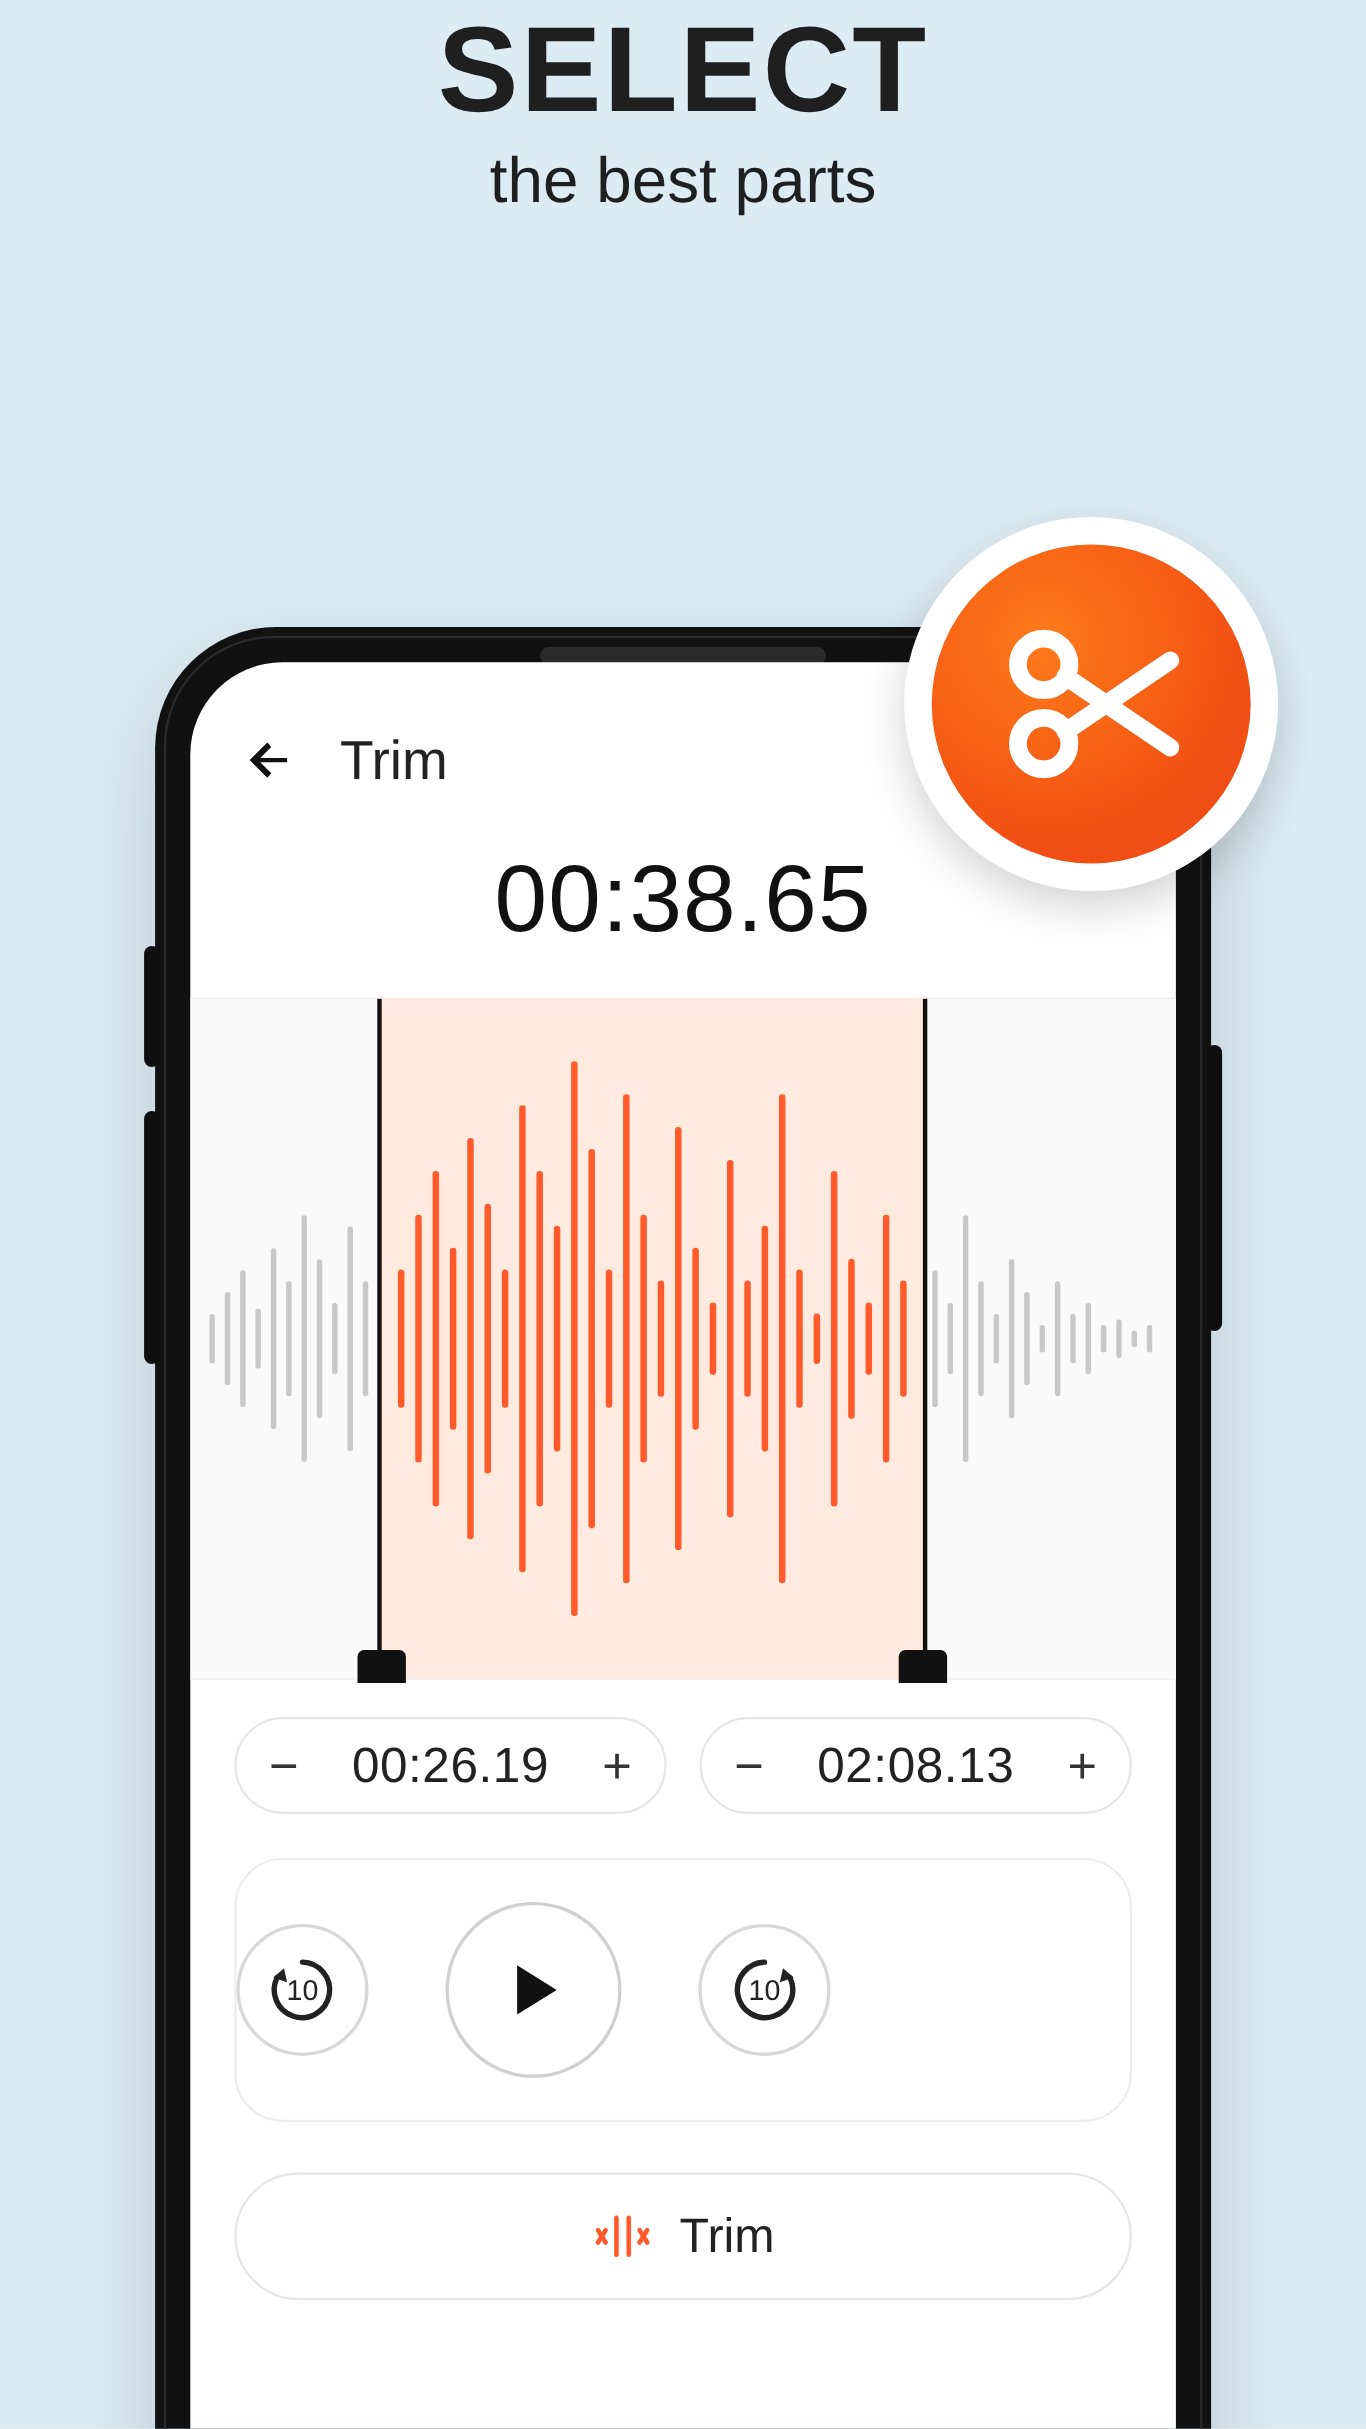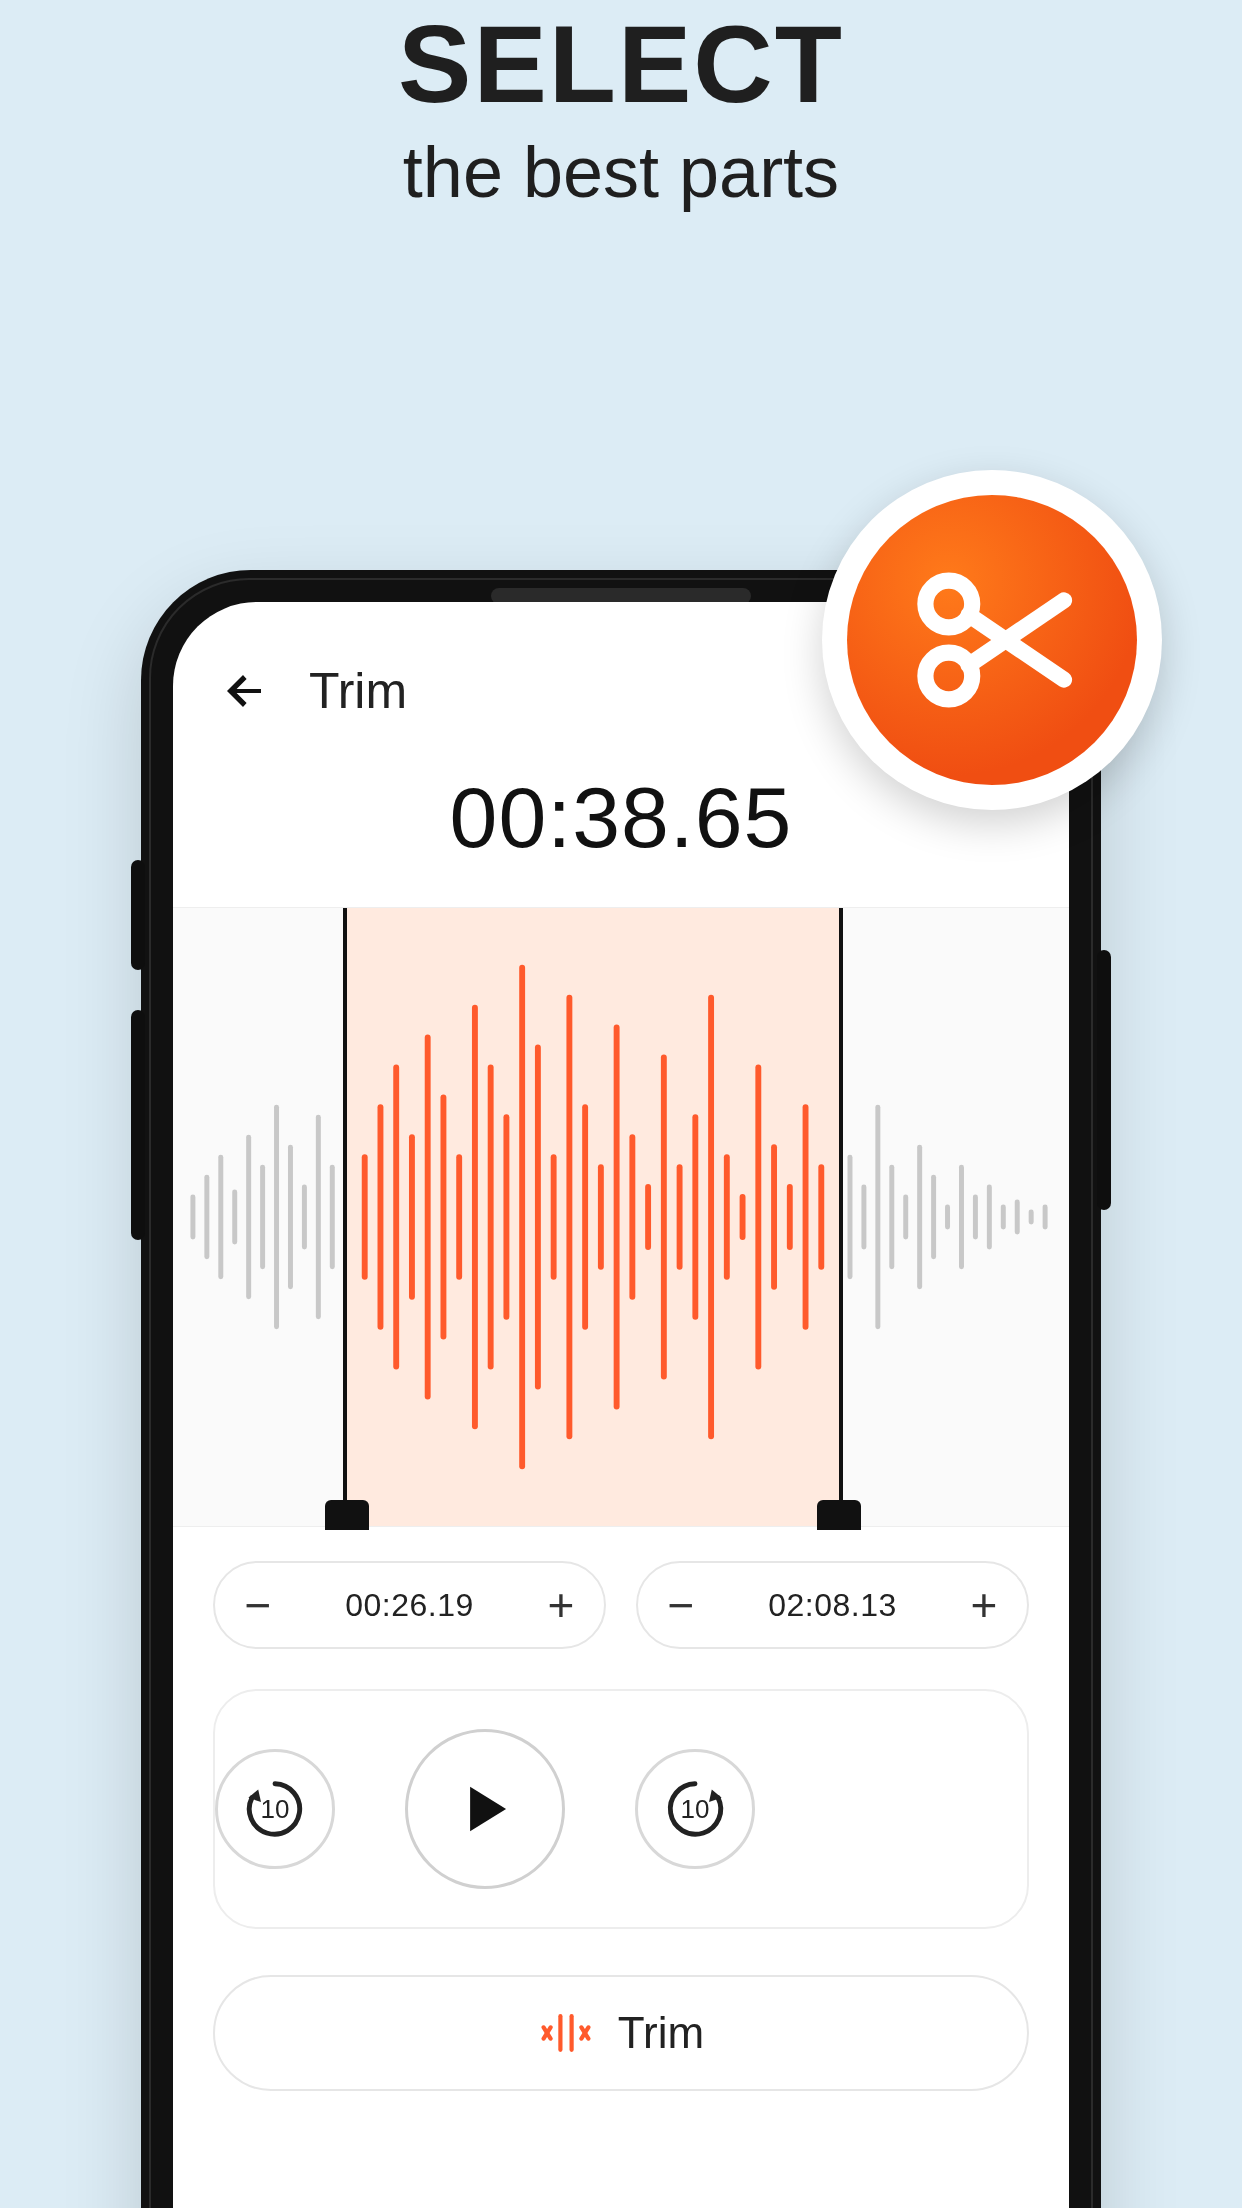--- a/index.html
+++ b/index.html
@@ -15,21 +15,21 @@
   .promo-title {
     text-align: center;
   }
   .promo-title .line1 {
     font-weight: 800;
     font-size: 110px;
     letter-spacing: 2px;
   }
   .promo-title .line2 {
     font-weight: 400;
-    font-size: 72px;
+    font-size: 58px;
     margin-top: 4px;
   }
 
   
   .phone {
     position: absolute;
     left: 50%;
     transform: translateX(-50%);
     top: 570px;
     width: 960px;
@@ -124,21 +124,21 @@
     height:88px;
     padding:0 6px;
     background:#fff;
   }
   .step-btn {
     width:74px; height:74px; border-radius:50%;
     display:flex; align-items:center; justify-content:center;
     font-size:46px; color:#333; cursor:pointer;
     user-select:none;
   }
-  .step-val { font-size:32px; color:#222; letter-spacing:.5px; }
+  .step-val { font-size:45px; color:#222; letter-spacing:.5px; }
 
   
   .play-panel {
     margin: 40px 40px 0 40px;
     border:2px solid #ededed;
     border-radius: 44px;
     height:240px;
     display:flex; align-items:center; justify-content:flex-start;
     gap:70px;
     background:#fff;

